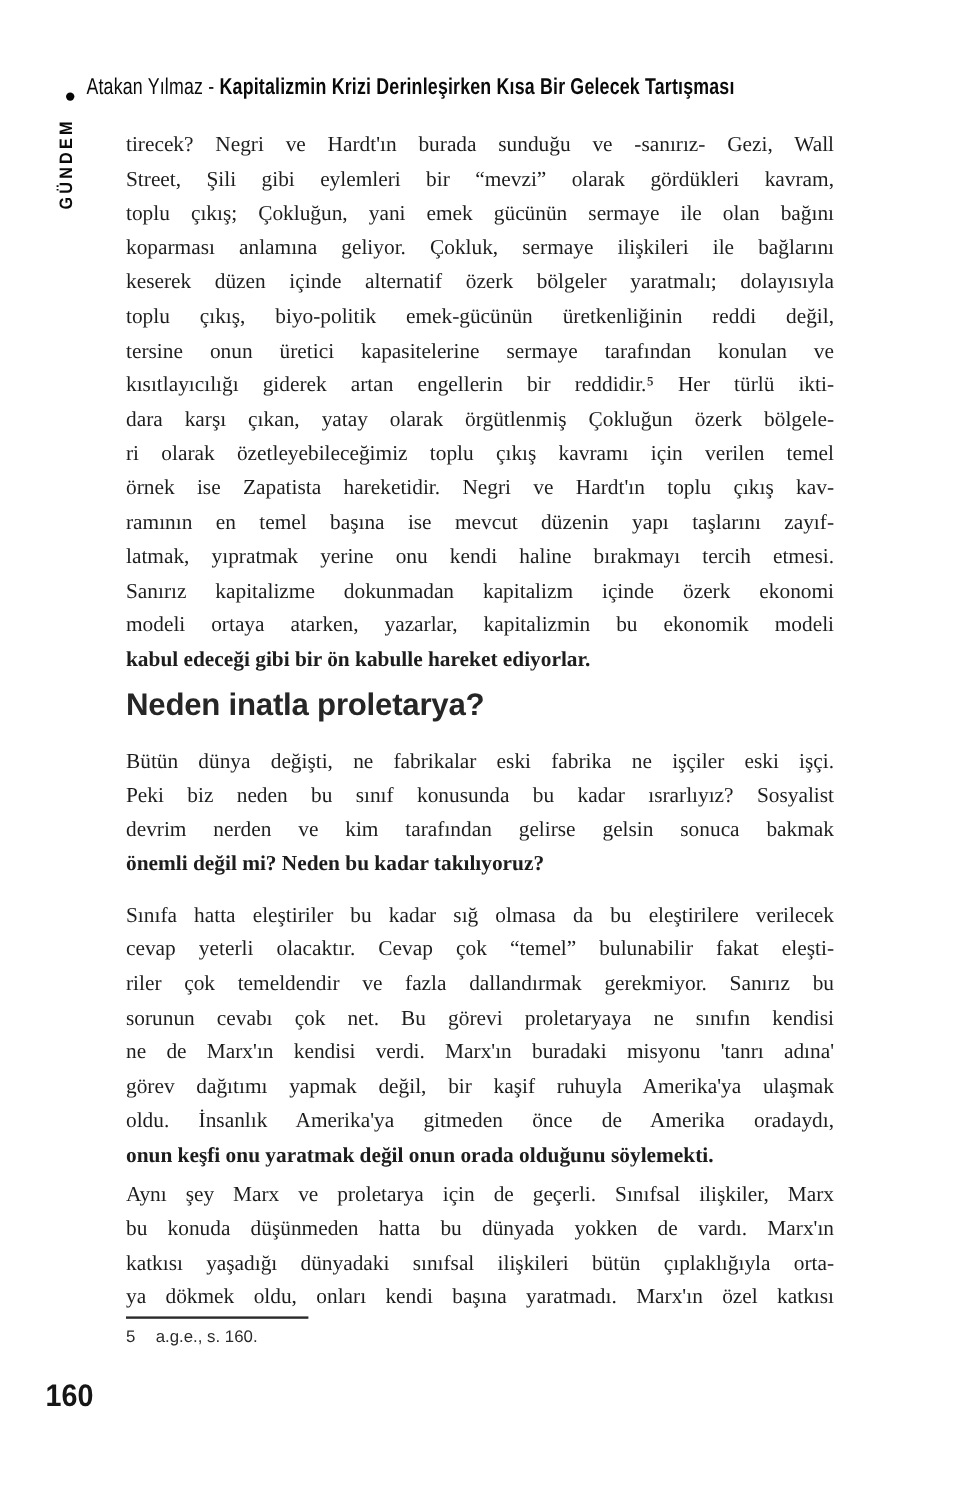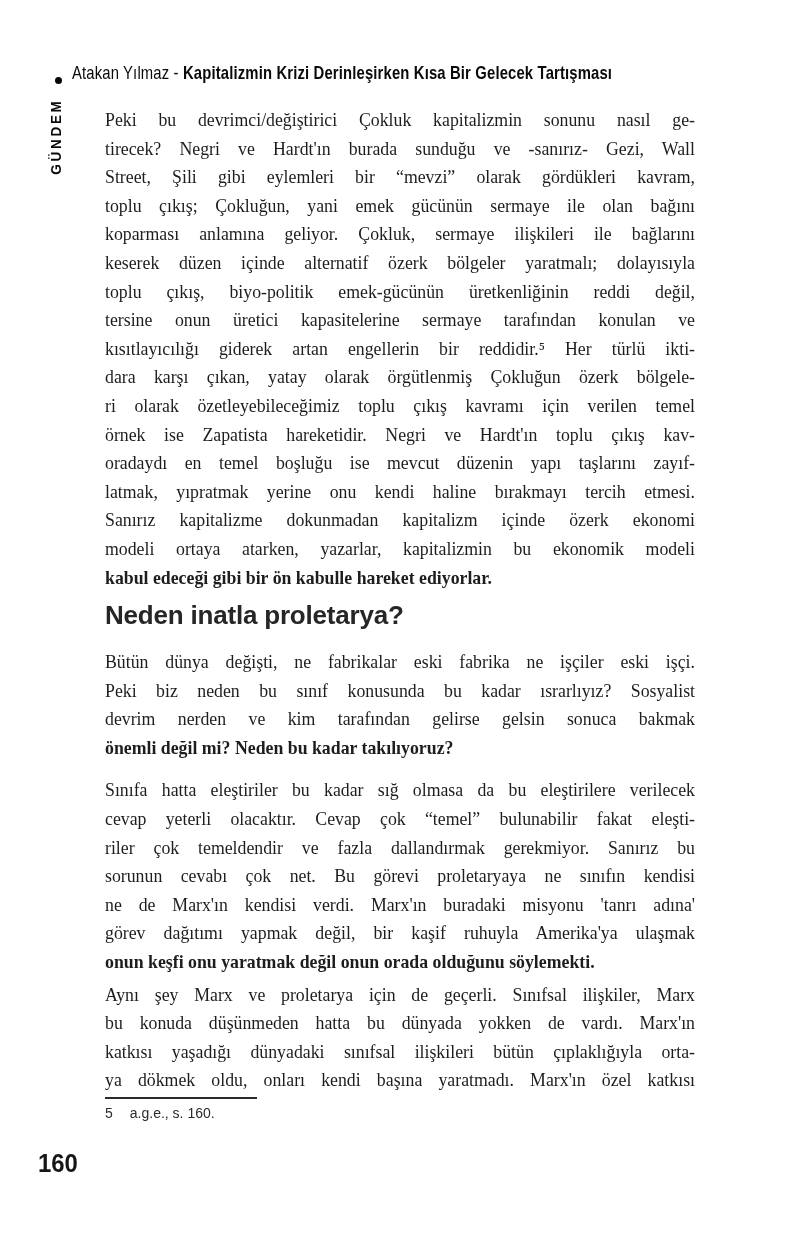--- a/index.html
+++ b/index.html
@@ -67,33 +67,32 @@
   <div class="header">
     <span class="bullet"></span>
     <span class="header-text"><span class="header-author">Atakan Yılmaz</span><span class="header-sep"> - </span><span class="header-title">Kapitalizmin Krizi Derinleşirken Kısa Bir Gelecek Tartışması</span></span>
   </div>
 
   <div class="margin-label">GÜNDEM</div>
 
   <div class="main">
 
     <div class="par">
-      <div class="line">Peki bu devrimci/değiştirici Çokluk kapitalizmin sonunu nasıl ge-</div>
       <div class="line">tirecek? Negri ve Hardt'ın burada sunduğu ve -sanırız- Gezi, Wall</div>
       <div class="line">Street, Şili gibi eylemleri bir “mevzi” olarak gördükleri kavram,</div>
       <div class="line">toplu çıkış; Çokluğun, yani emek gücünün sermaye ile olan bağını</div>
       <div class="line">koparması anlamına geliyor. Çokluk, sermaye ilişkileri ile bağlarını</div>
       <div class="line">keserek düzen içinde alternatif özerk bölgeler yaratmalı; dolayısıyla</div>
       <div class="line">toplu çıkış, biyo-politik emek-gücünün üretkenliğinin reddi değil,</div>
       <div class="line">tersine onun üretici kapasitelerine sermaye tarafından konulan ve</div>
       <div class="line">kısıtlayıcılığı giderek artan engellerin bir reddidir.⁵ Her türlü ikti-</div>
       <div class="line">dara karşı çıkan, yatay olarak örgütlenmiş Çokluğun özerk bölgele-</div>
       <div class="line">ri olarak özetleyebileceğimiz toplu çıkış kavramı için verilen temel</div>
       <div class="line">örnek ise Zapatista hareketidir. Negri ve Hardt'ın toplu çıkış kav-</div>
-      <div class="line">oradaydı en temel boşluğu ise mevcut düzenin yapı taşlarını zayıf-</div>
+      <div class="line">ramının en temel başına ise mevcut düzenin yapı taşlarını zayıf-</div>
       <div class="line">latmak, yıpratmak yerine onu kendi haline bırakmayı tercih etmesi.</div>
       <div class="line">Sanırız kapitalizme dokunmadan kapitalizm içinde özerk ekonomi</div>
       <div class="line">modeli ortaya atarken, yazarlar, kapitalizmin bu ekonomik modeli</div>
       <div class="line last">kabul edeceği gibi bir ön kabulle hareket ediyorlar.</div>
     </div>
 
     <h2 class="section-heading">Neden inatla proletarya?</h2>
 
     <div class="par par-after-heading">
       <div class="line">Bütün dünya değişti, ne fabrikalar eski fabrika ne işçiler eski işçi.</div>
@@ -102,20 +101,21 @@
       <div class="line last">önemli değil mi? Neden bu kadar takılıyoruz?</div>
     </div>
 
     <div class="par par-gap-lg">
       <div class="line">Sınıfa hatta eleştiriler bu kadar sığ olmasa da bu eleştirilere verilecek</div>
       <div class="line">cevap yeterli olacaktır. Cevap çok “temel” bulunabilir fakat eleşti-</div>
       <div class="line">riler çok temeldendir ve fazla dallandırmak gerekmiyor. Sanırız bu</div>
       <div class="line">sorunun cevabı çok net. Bu görevi proletaryaya ne sınıfın kendisi</div>
       <div class="line">ne de Marx'ın kendisi verdi. Marx'ın buradaki misyonu 'tanrı adına'</div>
       <div class="line">görev dağıtımı yapmak değil, bir kaşif ruhuyla Amerika'ya ulaşmak</div>
+      <div class="line">oldu. İnsanlık Amerika'ya gitmeden önce de Amerika oradaydı,</div>
       <div class="line last">onun keşfi onu yaratmak değil onun orada olduğunu söylemekti.</div>
     </div>
 
     <div class="par par-gap-sm">
       <div class="line">Aynı şey Marx ve proletarya için de geçerli. Sınıfsal ilişkiler, Marx</div>
       <div class="line">bu konuda düşünmeden hatta bu dünyada yokken de vardı. Marx'ın</div>
       <div class="line">katkısı yaşadığı dünyadaki sınıfsal ilişkileri bütün çıplaklığıyla orta-</div>
       <div class="line">ya dökmek oldu, onları kendi başına yaratmadı. Marx'ın özel katkısı</div>
     </div>
 

